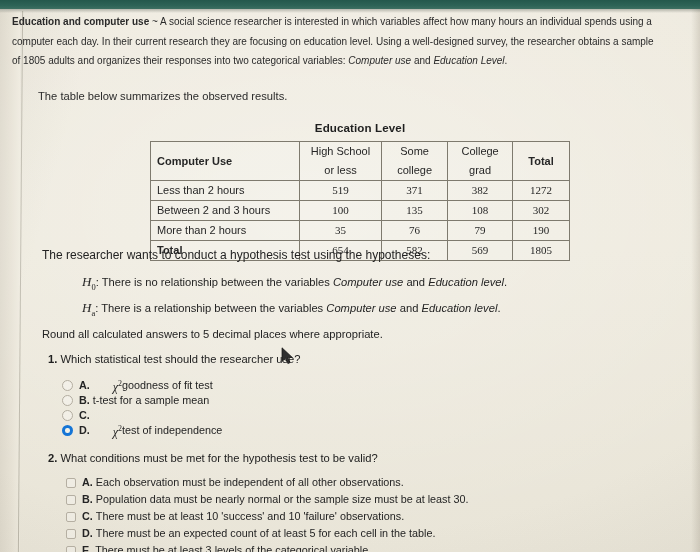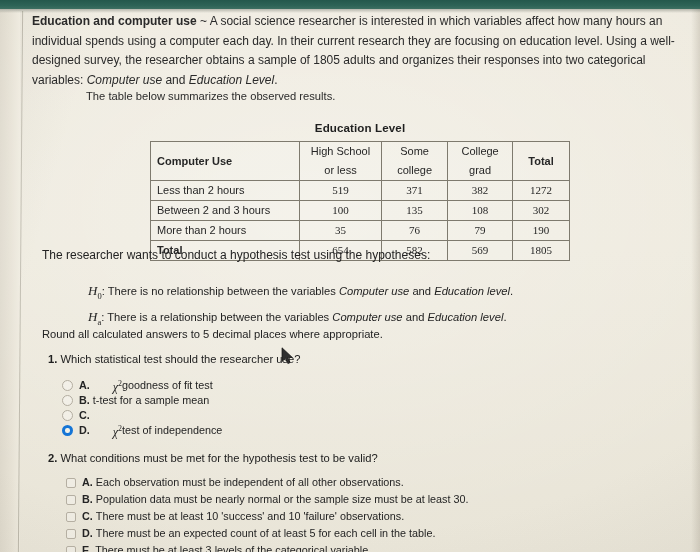--- a/index.html
+++ b/index.html
@@ -79,37 +79,36 @@
   #content {
     position: absolute;
     left: 0; top: 0;
     width: 700px; height: 552px;
     z-index: 7;
   }
 
   
   .intro {
     position: absolute;
-    left: 32px;
+    left: 12px;
     top: 12px;
     width: 650px;
-    font-size: 12px;
+    font-size: 10px;
     line-height: 19.6px;
     color: #2a2a2a;
   }
   .intro b { font-weight: 700; }
   .intro i { font-style: italic; }
 
   .subline {
     position: absolute;
     left: 38px;
     top: 90px;
     font-size: 11.2px;
     color: #2b2b2b;
-    margin-left: 48px;
   }
 
   
   .table-title {
     position: absolute;
     left: 150px;
     top: 121px;
     width: 420px;
     text-align: center;
     font-size: 11.6px;
@@ -151,23 +150,22 @@
 
   
   .htest-lead {
     position: absolute;
     left: 42px;
     top: 248px;
     font-size: 12px;
   }
   .hyp {
     position: absolute;
-    left: 88px;
+    left: 82px;
     font-size: 11.2px;
-    margin-top: 9px;
   }
   .hyp .sym {
     font-family: "Liberation Serif", serif;
     font-style: italic;
     font-size: 13px;
   }
   .hyp .sym sub {
     font-size: 8.5px;
     font-style: normal;
   }

